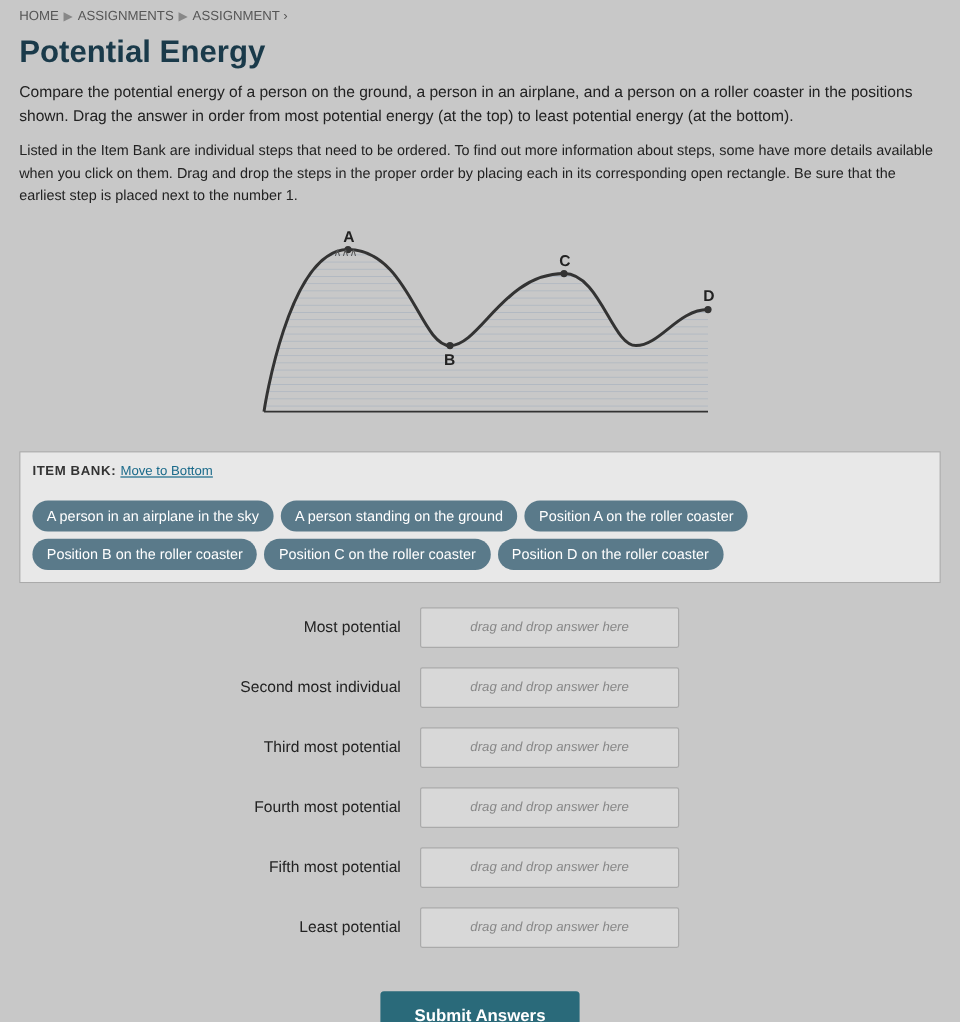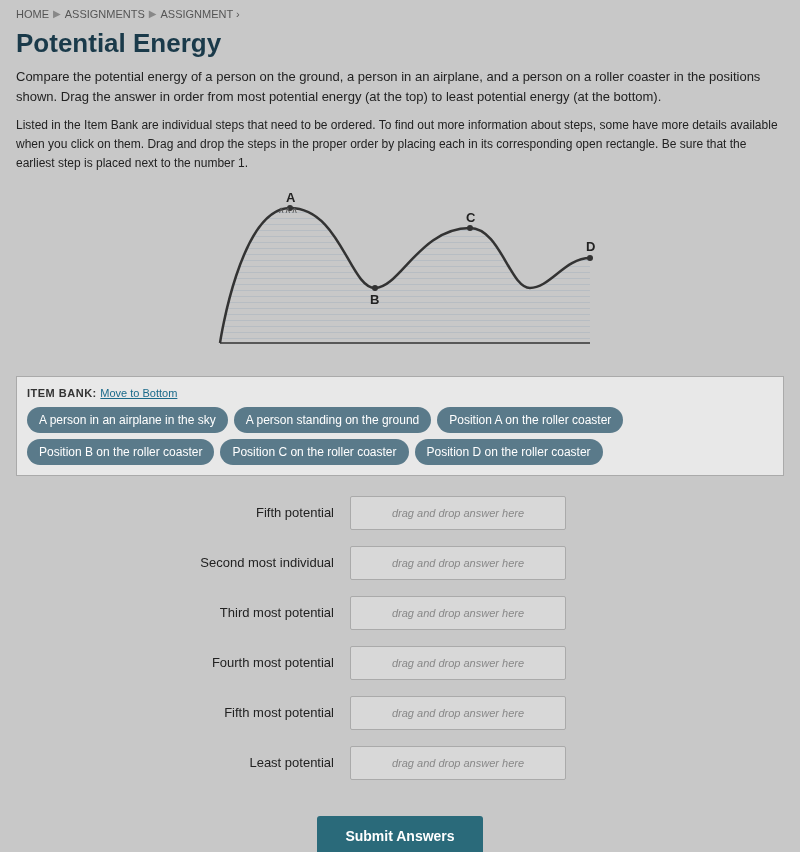--- a/index.html
+++ b/index.html
@@ -60,21 +60,21 @@
       margin: 4px 16px 10px;
       border: 1px solid #aaa;
       background: #e8e8e8;
       padding: 10px;
     }
 
     .item-bank-label {
       font-size: 11px;
       font-weight: bold;
       color: #333;
-      margin-bottom: 8px;
+      margin-bottom: 18px;
       text-transform: uppercase;
       letter-spacing: 0.5px;
     }
 
     .item-bank-label a {
       font-weight: normal;
       color: #1a6a8a;
       text-decoration: underline;
       font-size: 11px;
       letter-spacing: 0;
@@ -221,21 +221,21 @@
     <div class="item-chip">A person standing on the ground</div>
     <div class="item-chip">Position A on the roller coaster</div>
     <div class="item-chip">Position B on the roller coaster</div>
     <div class="item-chip">Position C on the roller coaster</div>
     <div class="item-chip">Position D on the roller coaster</div>
   </div>
 </div>
 
 <div class="answer-section">
   <div class="answer-row">
-    <div class="answer-label">Fifth potential</div>
+    <div class="answer-label">Most potential</div>
     <div class="answer-drop">drag and drop answer here</div>
   </div>
   <div class="answer-row">
     <div class="answer-label">Second most individual</div>
     <div class="answer-drop">drag and drop answer here</div>
   </div>
   <div class="answer-row">
     <div class="answer-label">Third most potential</div>
     <div class="answer-drop">drag and drop answer here</div>
   </div>

